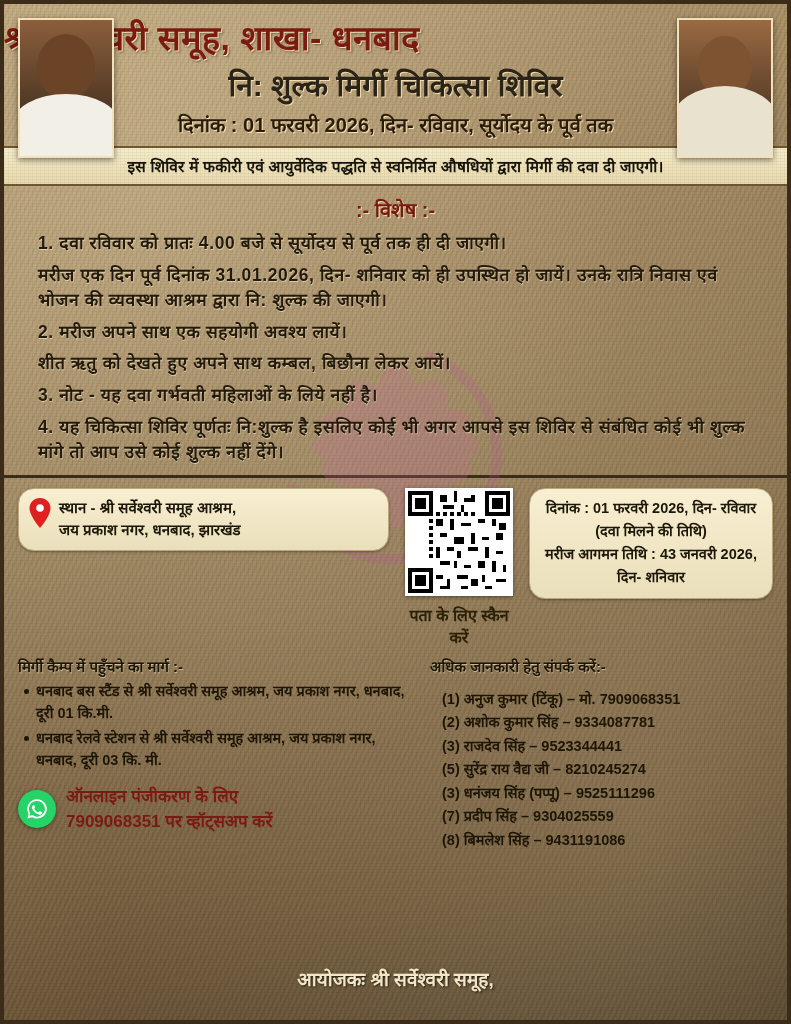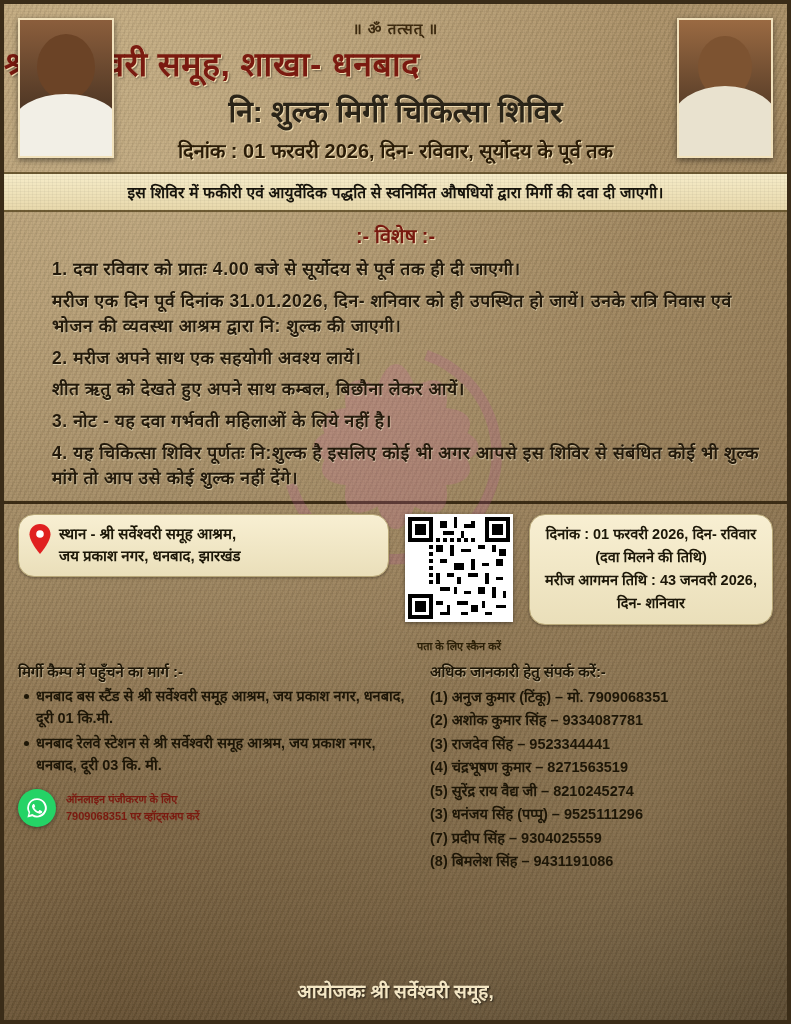--- a/index.html
+++ b/index.html
@@ -81,21 +81,21 @@
     text-align:center; color:#7a1a10; font-weight:bold; font-size:20px;
     margin:10px 0 8px 0; text-shadow: 1px 1px 0 #f3e1b8;
   }
   
   .lotus {
     position:absolute; left:50%; top:300px; transform:translateX(-50%);
     width:300px; height:300px; opacity:0.42; pointer-events:none;
   }
   
   .rules {
-    position:relative; padding: 0 22px; z-index:3;margin-left:26px;
+    position:relative; padding: 0 34px; z-index:3;
   }
   .rules p {
     margin:0 0 7px 0;
     font-size:17.5px; font-weight:bold; color:#231a0c;
     line-height:1.42; letter-spacing:0.6px;
     text-shadow: 0.5px 0.5px 0 rgba(255,245,215,0.55);
   }
   
   .divider { height:3px; background:#3c2d16; margin:10px 0 0 0; }
   
@@ -113,21 +113,21 @@
   .place {
     flex: 1 1 auto; display:flex; gap:8px; align-items:flex-start;
     font-size:15px; font-weight:bold; color:#1c1708; line-height:1.5;
   }
   .pin { flex:0 0 auto; margin-top:1px; }
   .qrwrap { flex:0 0 auto; text-align:center; width:120px; }
   .qr {
     width:108px; height:108px; background:#fff; border:3px solid #fff;
     margin:0 auto; box-shadow:0 1px 4px rgba(0,0,0,0.45);
   }
-  .qrcap { font-size:11px; font-weight:bold; color:#2b2008; margin-top:12px; }
+  .qrcap { font-size:16px; font-weight:bold; color:#2b2008; margin-top:4px; }
   .datechip {
     flex:0 0 auto; width:244px; text-align:center;
     font-size:14.5px; font-weight:bold; color:#1c1708; line-height:1.6;
   }
   
   .cols { position:relative; z-index:3; display:flex; padding:4px 14px 0 14px; gap:12px; }
   .colL { width:400px; }
   .colR { flex:1 1 auto; }
   .colhead {
     font-size:15px; font-weight:bold; color:#1d1607; margin-bottom:5px;
@@ -135,37 +135,37 @@
   }
   ul.routes { list-style:none; margin:0; padding:0 0 0 4px; }
   ul.routes li {
     position:relative; padding-left:14px; margin-bottom:4px;
     font-size:14.5px; font-weight:bold; color:#1d1607; line-height:1.5;
   }
   ul.routes li:before {
     content:""; position:absolute; left:2px; top:8px;
     width:5px; height:5px; border-radius:50%; background:#1d1607;
   }
-  .contacts { list-style:none; margin:0; padding:0; }
+  .contacts { list-style:none; margin:12px; padding:0; }
   .contacts li {
     font-size:14.5px; font-weight:bold; color:#1d1607; line-height:1.62;
   }
   .whatsapp {
     display:flex; align-items:center; gap:10px; margin-top:12px;
   }
   .wa-icon {
     width:38px; height:38px; border-radius:50%;
     background:#25d366; display:flex; align-items:center; justify-content:center;
     box-shadow: 0 1px 4px rgba(0,0,0,0.45);
     flex:0 0 auto;
   }
-  .wa-text { font-size:11px; font-weight:bold; color:#7a1a10; line-height:1.5; }
+  .wa-text { font-size:17px; font-weight:bold; color:#7a1a10; line-height:1.5; }
   
   .footer {
-    position:absolute; left:0; right:0; bottom:14px; text-align:center;
+    position:absolute; left:0; right:0; bottom:26px; text-align:center;
   }
   .footer div {
     font-size:19px; font-weight:bold; color:#f3e6c4; line-height:1.55;
     text-shadow: 1px 1px 2px rgba(0,0,0,0.7);
   }
 </style>
 </head>
 <body>
 
 <div class="poster">
@@ -188,21 +188,20 @@
   <div class="header">
     <div class="photo left">
       <div class="face"></div>
       <div class="body"></div>
     </div>
     <div class="photo right">
       <div class="face"></div>
       <div class="body"></div>
     </div>
 
-    <div class="omline">॥ ॐ तत्सत् ॥</div>
     <div class="title1">श्री सर्वेश्वरी समूह, शाखा- धनबाद</div>
     <div class="title2">नि: शुल्क मिर्गी चिकित्सा शिविर</div>
     <div class="dateline">दिनांक : 01 फरवरी 2026, दिन- रविवार, सूर्योदय के पूर्व तक</div>
   </div>
 
   <div class="banner">इस शिविर में फकीरी एवं आयुर्वेदिक पद्धति से स्वनिर्मित औषधियों द्वारा मिर्गी की दवा दी जाएगी।</div>
 
   <div class="special">:- विशेष :-</div>
 
   <div class="rules">
@@ -326,21 +325,20 @@
         </span>
       </div>
     </div>
 
     <div class="colR">
       <div class="colhead">अधिक जानकारी हेतु संपर्क करें:-</div>
       <ul class="contacts">
         <li>(1) अनुज कुमार (टिंकू) – मो. 7909068351</li>
         <li>(2) अशोक कुमार सिंह – 9334087781</li>
         <li>(3) राजदेव सिंह – 9523344441</li>
-        <li>(4) चंद्रभूषण कुमार – 8271563519</li>
         <li>(5) सुरेंद्र राय वैद्य जी – 8210245274</li>
         <li>(3) धनंजय सिंह (पप्पू) – 9525111296</li>
         <li>(7) प्रदीप सिंह – 9304025559</li>
         <li>(8) बिमलेश सिंह – 9431191086</li>
       </ul>
     </div>
   </div>
 
   <div class="footer">
     <div>आयोजकः श्री सर्वेश्वरी समूह,</div>

